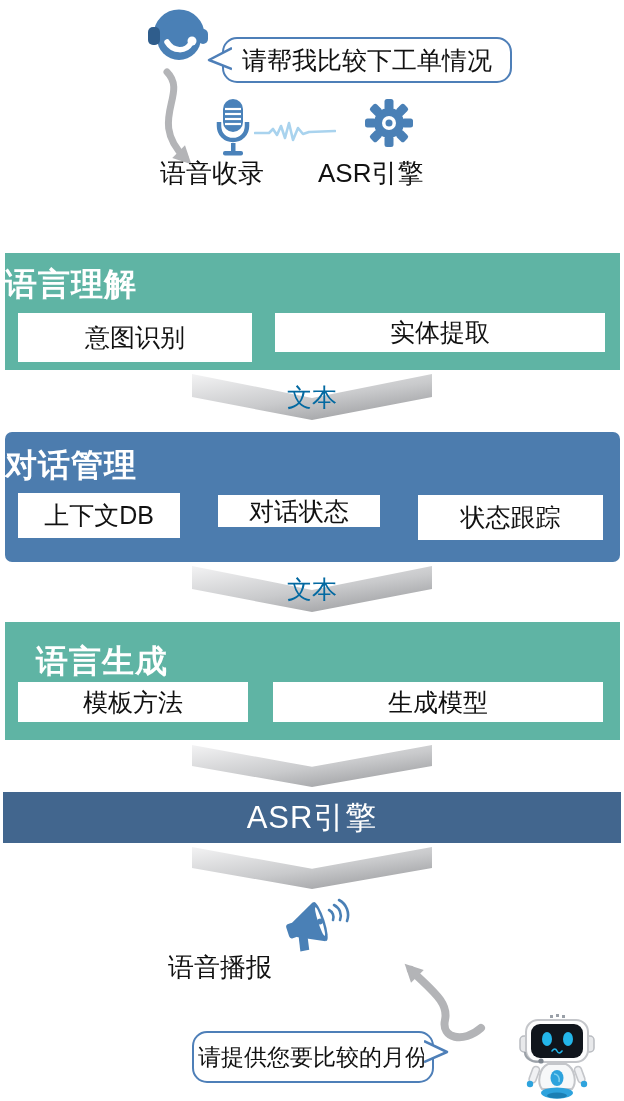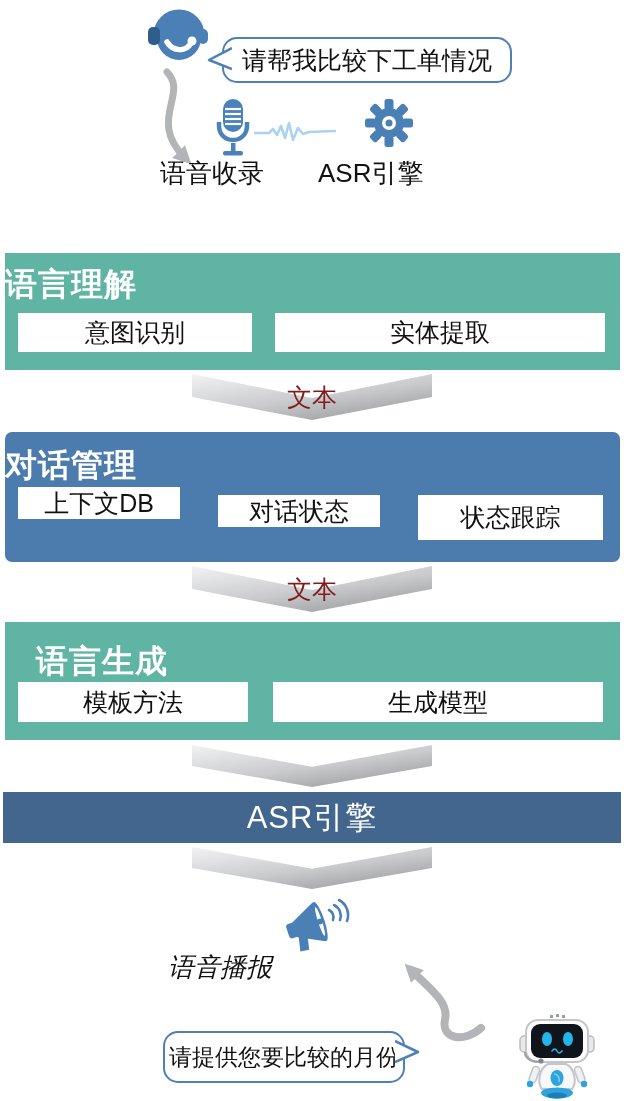--- a/index.html
+++ b/index.html
@@ -30,21 +30,21 @@
   }
 
   
   .chev{
     position:absolute;left:192px;width:240px;height:46px;
     background:linear-gradient(172deg,#f3f3f4 0%,#c9cacc 52%,#909194 100%);
     -webkit-clip-path:polygon(0 0,50% 52%,100% 0,100% 50%,50% 100%,0 50%);
     clip-path:polygon(0 0,50% 52%,100% 0,100% 50%,50% 100%,0 50%);
   }
   .flow-label{
-    position:absolute;left:0;width:624px;text-align:center;font-size:25px;color:#7f1d1d;z-index:3;
+    position:absolute;left:0;width:624px;text-align:center;font-size:25px;color:#0369a1;z-index:3;
   }
 
   .tts-bar{
     position:absolute;left:3px;top:792px;width:618px;height:51px;background:#42668E;
     display:flex;align-items:center;justify-content:center;color:#fff;font-size:31px;letter-spacing:1px;
   }
 
   .cap-label{position:absolute;text-align:left;font-size:26px;color:#111;}
 </style>
 </head>
@@ -107,30 +107,30 @@
     </g>
     <circle cx="26" cy="27" r="7" fill="#ffffff"></circle>
     <circle cx="26" cy="27" r="3.5" fill="#4A80B6"></circle>
   </svg>
 
   <div class="cap-label" style="left:160px;top:156px;width:160px;">语音收录</div>
   <div class="cap-label" style="left:318px;top:156px;width:140px;">ASR引擎</div>
 
   <div class="block teal" style="top:253px;height:117px;">
     <div class="block-title" style="top:10px;">语言理解</div>
-    <div class="block-item" style="left:13px;top:60px;width:234px;height:39px;text-align:right;">意图识别</div>
+    <div class="block-item" style="left:13px;top:60px;width:234px;height:49px;text-align:right;">意图识别</div>
     <div class="block-item" style="left:270px;top:60px;width:330px;height:39px;">实体提取</div>
   </div>
 
   <div class="chev" style="top:374px;"></div>
   <div class="flow-label" style="top:381px;">文本</div>
 
   <div class="block blue" style="top:432px;height:130px;border-radius:7px;">
     <div class="block-title" style="top:12px;">对话管理</div>
-    <div class="block-item" style="left:13px;top:55px;width:162px;height:32px;">上下文DB</div>
+    <div class="block-item" style="left:13px;top:61px;width:162px;height:45px;">上下文DB</div>
     <div class="block-item" style="left:213px;top:63px;width:162px;height:32px;">对话状态</div>
     <div class="block-item" style="left:413px;top:63px;width:185px;height:45px;">状态跟踪</div>
   </div>
 
   <div class="chev" style="top:566px;"></div>
   <div class="flow-label" style="top:573px;">文本</div>
 
   <div class="block teal" style="top:622px;height:118px;">
     <div class="block-title" style="top:18px;margin-left:31px;">语言生成</div>
     <div class="block-item" style="left:13px;top:60px;width:230px;height:40px;">模板方法</div>
@@ -156,32 +156,32 @@
       <ellipse cx="38" cy="30.5" rx="2" ry="15" fill="#ffffff"></ellipse>
       <circle cx="38" cy="30.5" r="3" fill="#4A80B6"></circle>
     </g>
     <g fill="none" stroke="#4A80B6" stroke-width="2.6" stroke-linecap="round">
       <path d="M46,16 a8,8 0 0 1 4,10"></path>
       <path d="M51,11 a12,12 0 0 1 6,15"></path>
       <path d="M56,6 a17,17 0 0 1 8,21"></path>
     </g>
   </svg>
 
-  <div class="cap-label" style="left:168px;top:950px;width:190px;font-style:italic;">语音播报</div>
+  <div class="cap-label" style="left:168px;top:950px;width:190px;">语音播报</div>
 
   <svg class="abs" style="left:383px;top:946px;" width="106" height="96" viewBox="0 0 106 96">
     <defs>
       <marker id="ah2" markerUnits="userSpaceOnUse" markerWidth="20" markerHeight="20" refX="10" refY="10" orient="auto">
         <polygon points="1,1 19,10 1,19" fill="#B3B4B7"></polygon>
       </marker>
     </defs>
     <path d="M98,82 C80,98 58,92 62,74 C66,56 48,44 28,24" fill="none" stroke="#B3B4B7" stroke-width="8" stroke-linecap="round" marker-end="url(#ah2)"></path>
   </svg>
 
-  <div class="bubble" style="left:163px;top:1031px;width:242px;height:52px;align-items:center;">
+  <div class="bubble" style="left:192px;top:1031px;width:242px;height:52px;align-items:center;">
     <svg class="tail" style="right:-17px;top:7px;" width="25" height="24" viewBox="0 0 25 24">
       <polygon points="0,1 23,12 0,22" fill="#ffffff"></polygon>
       <path d="M0,1 L23,12 L0,22" fill="none" stroke="#4E7FB8" stroke-width="2.5" stroke-linejoin="round"></path>
     </svg>
     <span style="font-size:23px;">请提供您要比较的月份</span>
   </div>
 
   <svg class="abs" style="left:512px;top:1014px;" width="94" height="86" viewBox="0 0 94 86">
 
     <rect x="38" y="1" width="3" height="3" fill="#9AA0A8"></rect>

